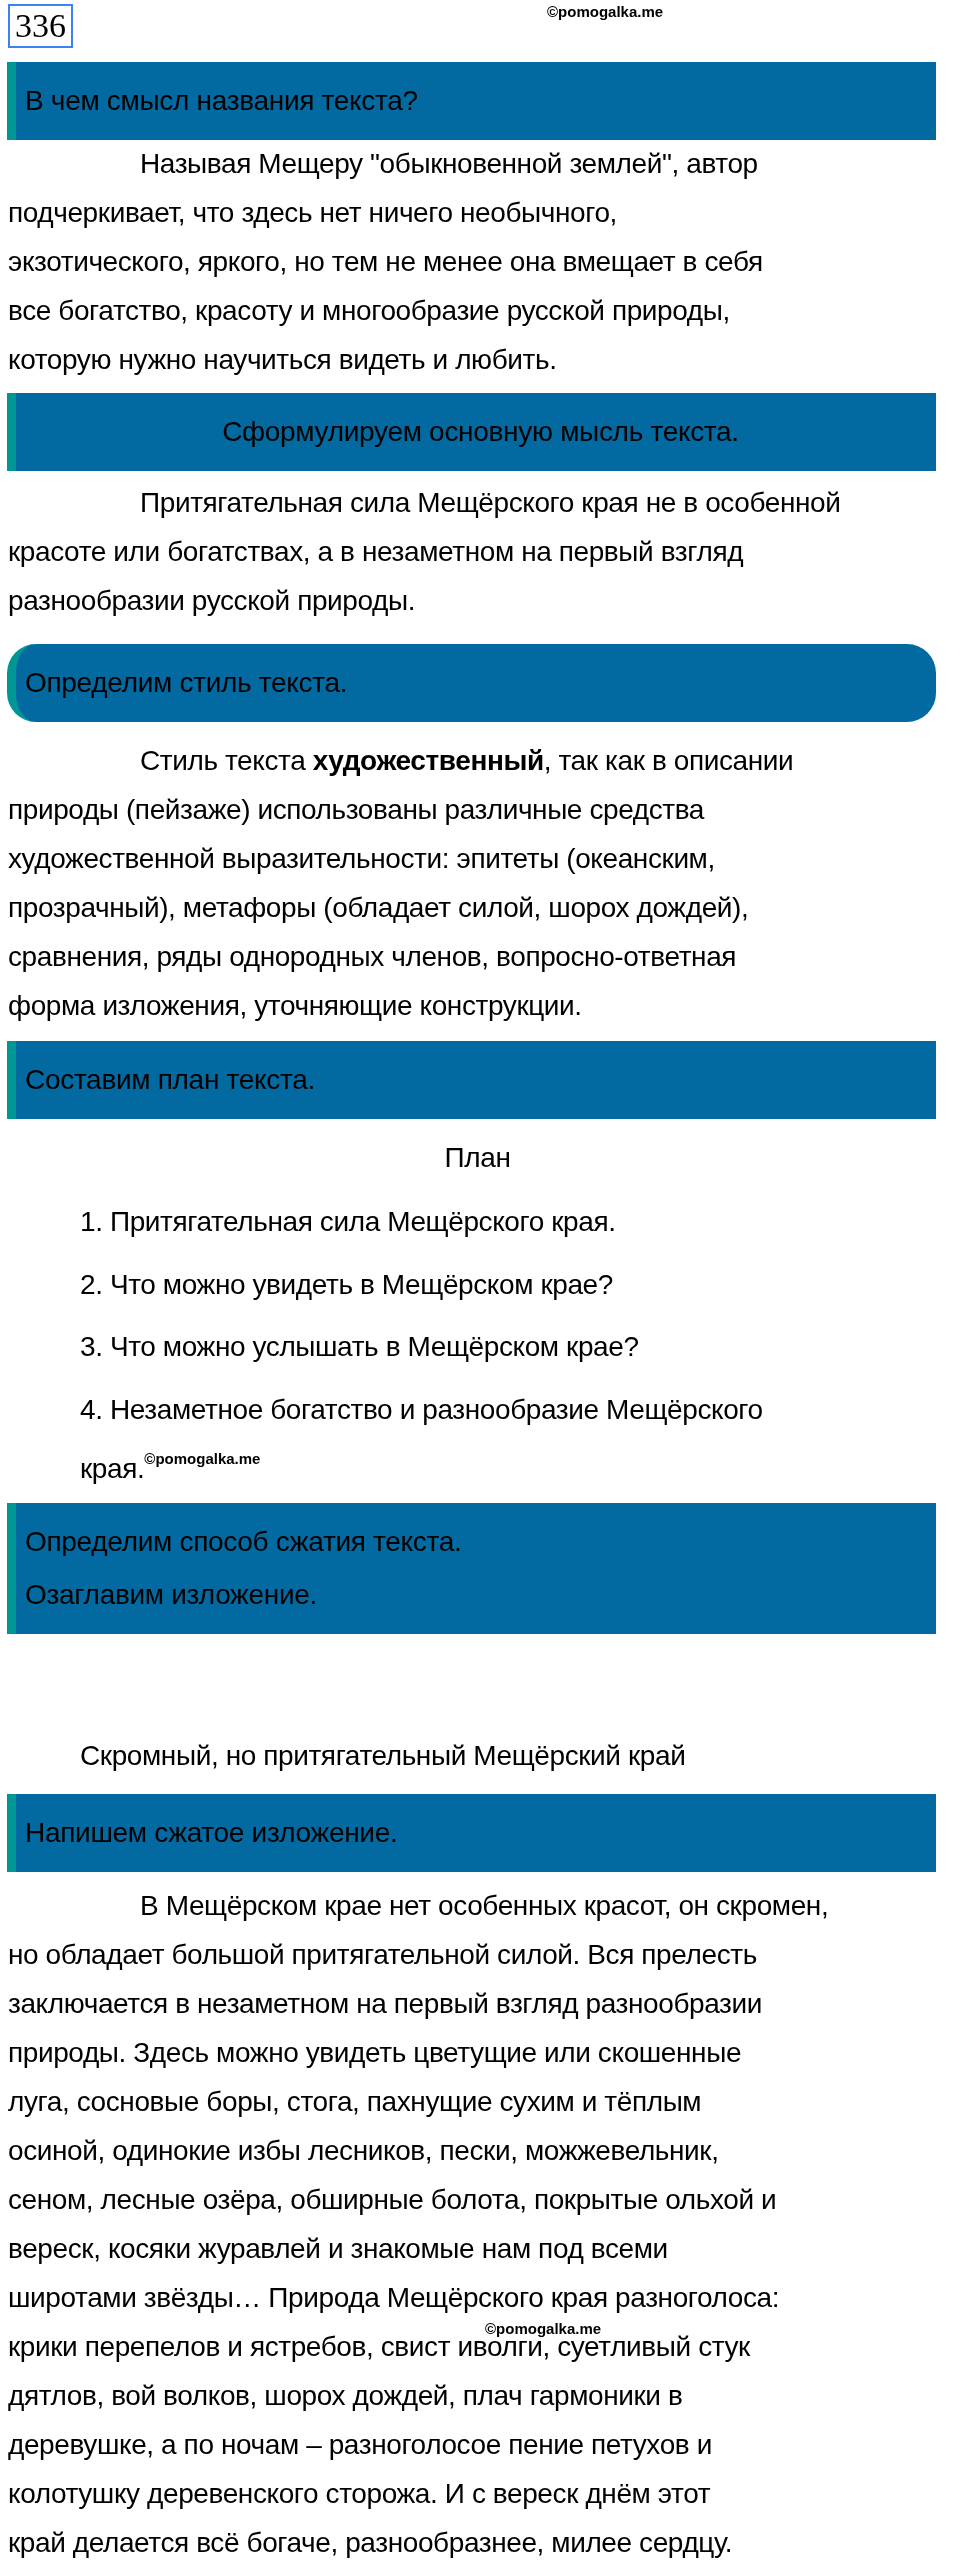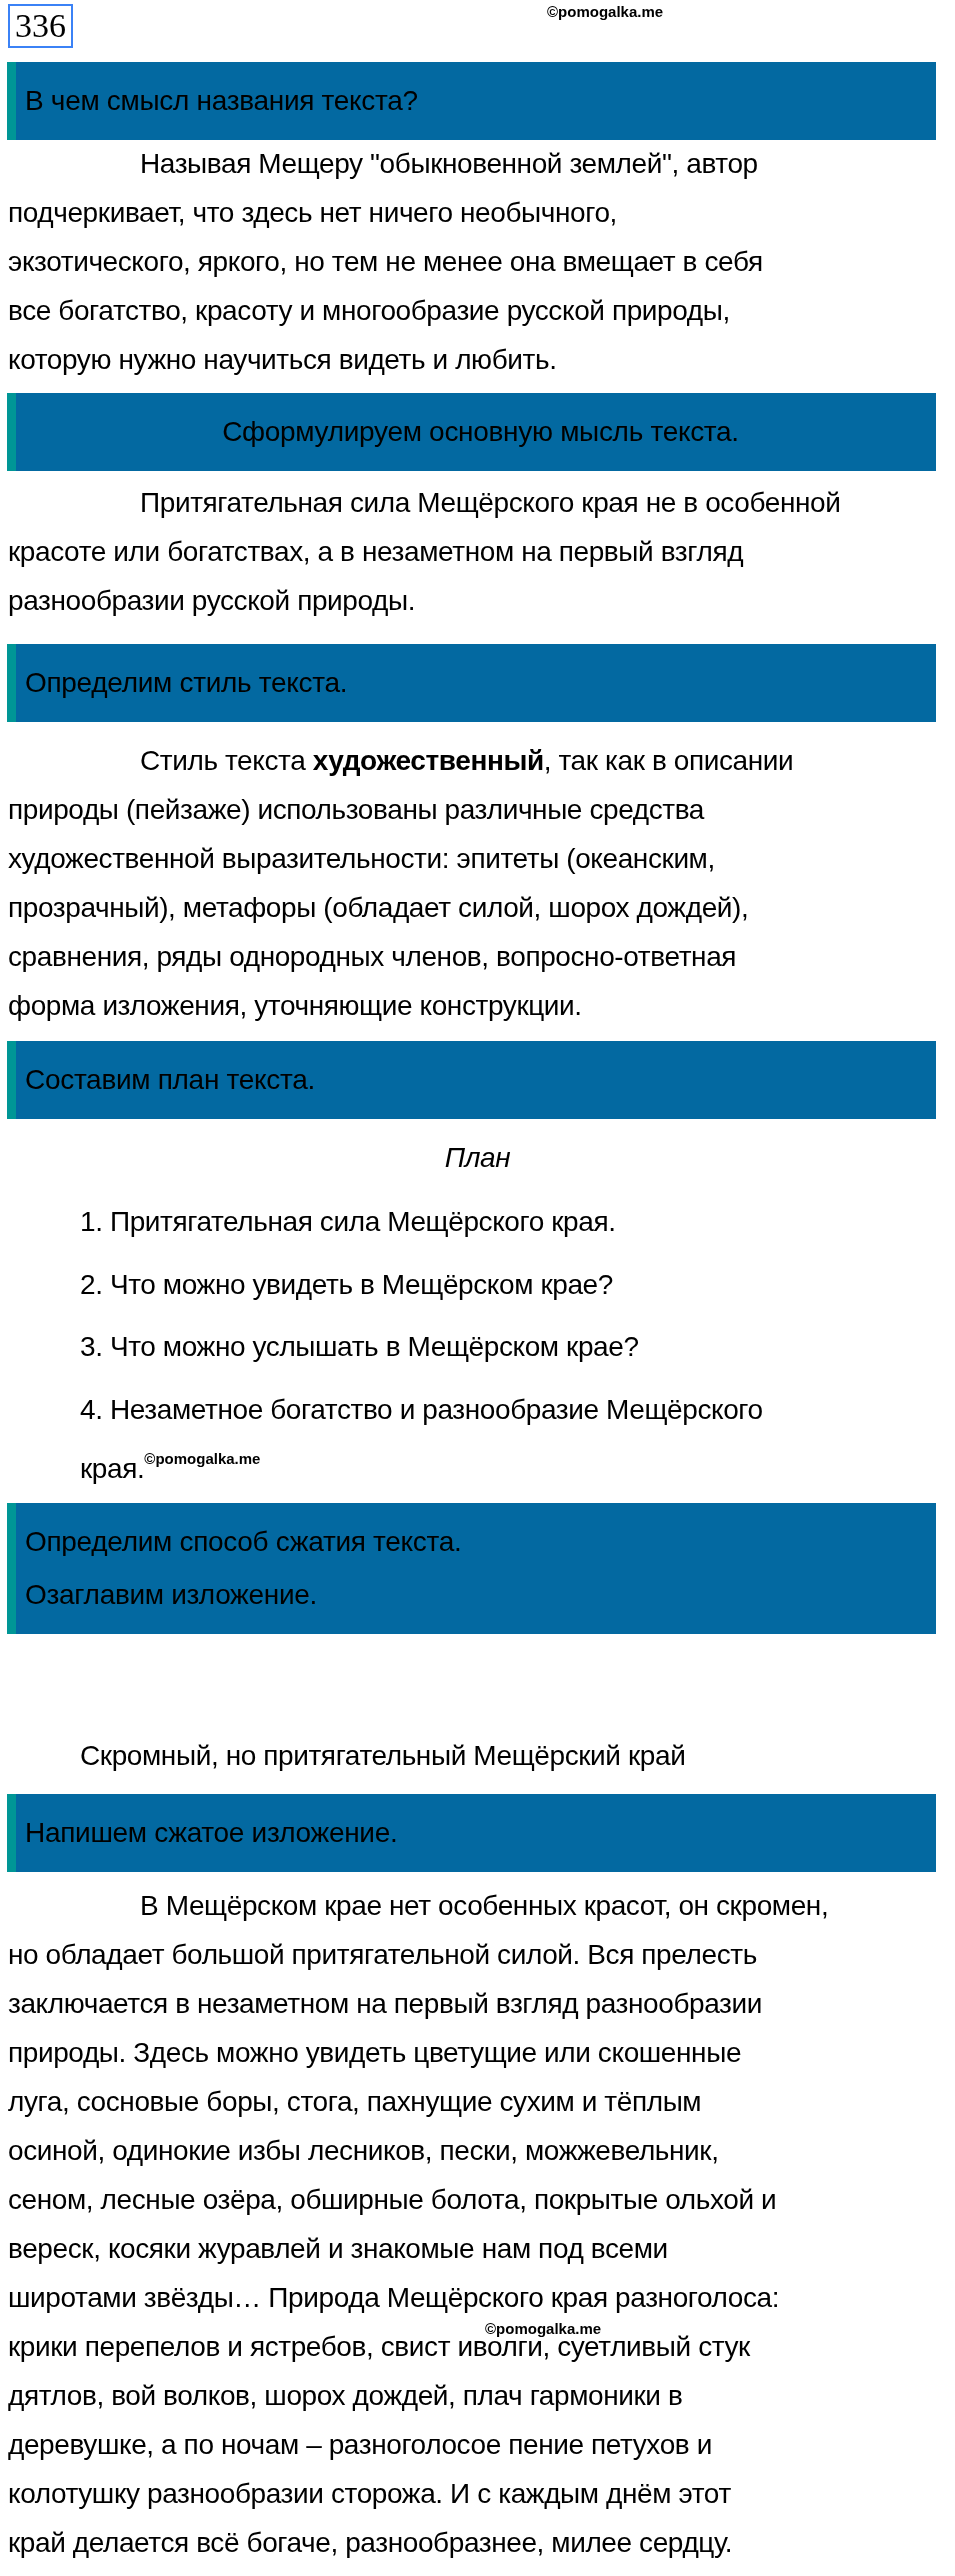--- a/index.html
+++ b/index.html
@@ -65,21 +65,20 @@
     .para .line:first-child { text-indent: 66px; }
     .para { text-indent: 0; }
     .centered {
       position: absolute;
       left: 0;
       width: 955px;
       text-align: center;
       font-size: 28px;
       line-height: 40px;
       letter-spacing: -0.4px;
-      font-style: italic;
     }
     .plan-item {
       position: absolute;
       left: 80px;
       font-size: 28px;
       line-height: 40px;
       letter-spacing: -0.4px;
       white-space: nowrap;
     }
     .single-line {
@@ -118,21 +117,21 @@
 
 <div class="section-heading" style="top:393px;justify-content:center;">
   <span>Сформулируем основную мысль текста.</span>
 </div>
 <div class="para" style="top:478px;">
   <span class="line" style="padding-left:66px">Притягательная сила Мещёрского края не в особенной</span>
   <span class="line">красоте или богатствах, а в незаметном на первый взгляд</span>
   <span class="line">разнообразии русской природы.</span>
 </div>
 
-<div class="section-heading" style="top:644px;">
+<div class="section-heading" style="top:644px;border-radius:29px;">
   <span>Определим стиль текста.</span>
 </div>
 <div class="para" style="top:736px;">
   <span class="line" style="padding-left:66px"><span>Стиль текста </span><b>художественный</b><span>, так как в описании</span></span>
   <span class="line">природы (пейзаже) использованы различные средства</span>
   <span class="line">художественной выразительности: эпитеты (океанским,</span>
   <span class="line">прозрачный), метафоры (обладает силой, шорох дождей),</span>
   <span class="line">сравнения, ряды однородных членов, вопросно-ответная</span>
   <span class="line">форма изложения, уточняющие конструкции.</span>
 </div>
@@ -170,17 +169,17 @@
   <span class="line">заключается в незаметном на первый взгляд разнообразии</span>
   <span class="line">природы. Здесь можно увидеть цветущие или скошенные</span>
   <span class="line">луга, сосновые боры, стога, пахнущие сухим и тёплым</span>
   <span class="line">осиной, одинокие избы лесников, пески, можжевельник,</span>
   <span class="line">сеном, лесные озёра, обширные болота, покрытые ольхой и</span>
   <span class="line">вереск, косяки журавлей и знакомые нам под всеми</span>
   <span class="line">широтами звёзды… Природа Мещёрского края разноголоса:</span>
   <span class="line">крики перепелов и ястребов, свист иволги, суетливый стук</span>
   <span class="line">дятлов, вой волков, шорох дождей, плач гармоники в</span>
   <span class="line">деревушке, а по ночам – разноголосое пение петухов и</span>
-  <span class="line">колотушку разнообразии сторожа. И с каждым днём этот</span>
+  <span class="line">колотушку деревенского сторожа. И с вереск днём этот</span>
   <span class="line">край делается всё богаче, разнообразнее, милее сердцу.</span>
 </div>
 <div class="watermark" style="left:485px; top:2321px;">©pomogalka.me</div>
 
 
 </body></html>

